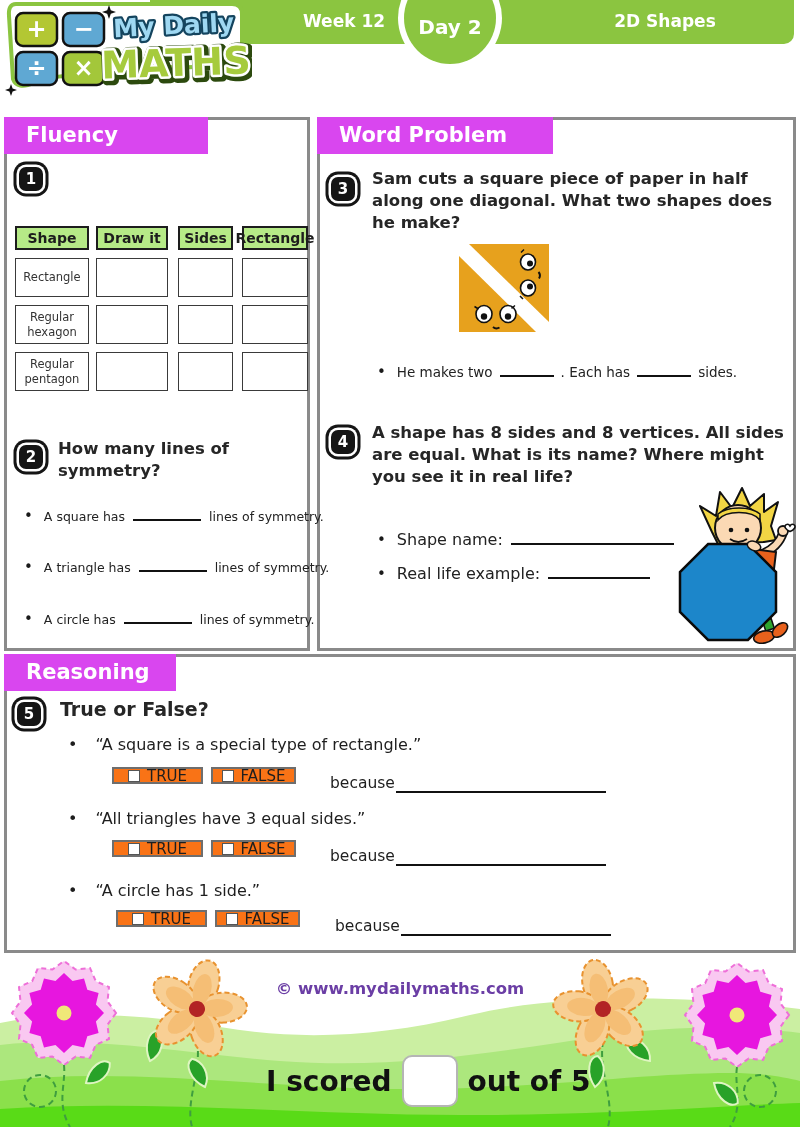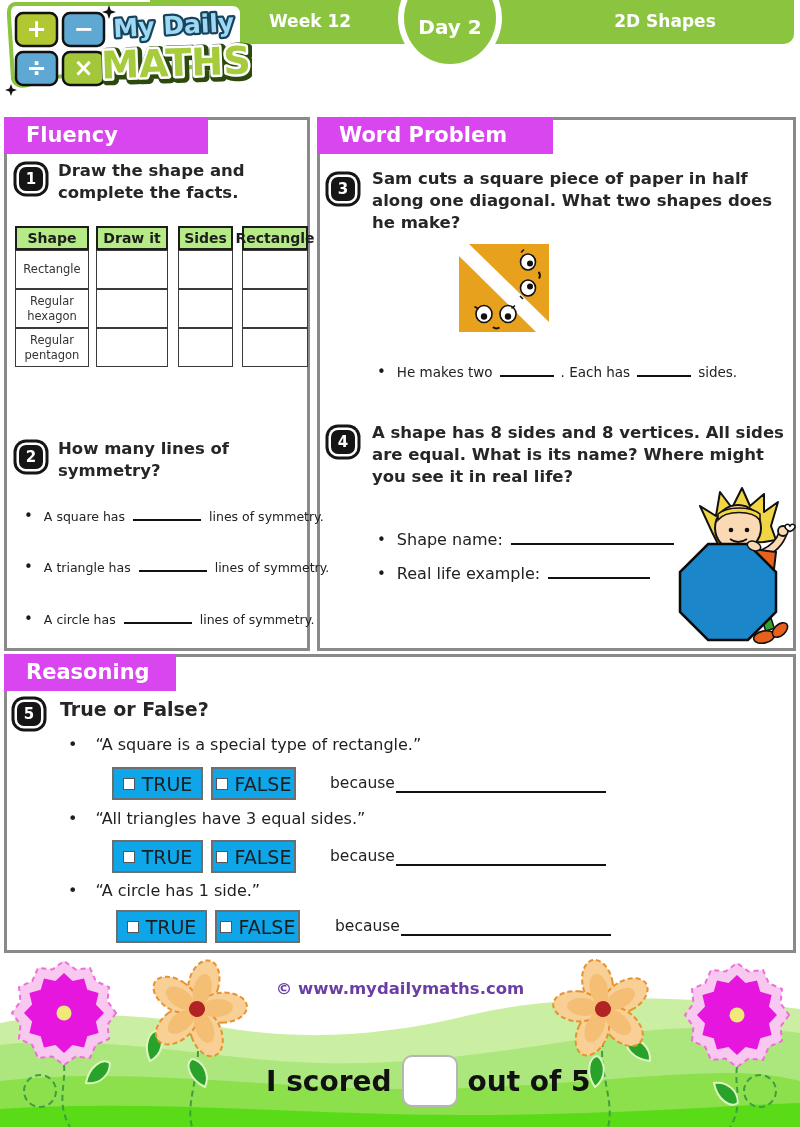--- a/index.html
+++ b/index.html
@@ -6,21 +6,21 @@
   .page {
     position:relative; width:800px; height:1127px; overflow:hidden;
     background:#fff; font-family:"DejaVu Sans","Liberation Sans",sans-serif; color:#2a2a2a;
   }
   .abs { position:absolute; }
 
   
   .topbar { position:absolute; left:150px; top:0; width:644px; height:44px;
             background:#8BC540; border-radius:0 0 10px 0; }
   .bar-label { position:absolute; top:11px; color:#fff; font-size:17px; font-weight:bold; text-align:center; }
-  .week { left:240px; width:140px; }
+  .week { left:240px; width:140px;padding-left:34px; }
   .topic { left:578px; width:174px; }
   .day-ring  { position:absolute; left:398px; top:-34px; width:104px; height:104px; border-radius:50%; background:#fff; }
   .day-circle{ position:absolute; left:404px; top:-28px; width:92px;  height:92px;  border-radius:50%; background:#8BC540; }
   .day-label { position:absolute; left:400px; top:15px; width:100px; text-align:center;
                color:#fff; font-size:20px; font-weight:bold; }
   .logo { position:absolute; left:2px; top:0; }
 
   
   .panel { position:absolute; background:#fff; border:3px solid #8a8a8a; box-sizing:border-box; }
   .left-panel   { left:4px;   top:117px; width:306px; height:534px; }
@@ -33,42 +33,42 @@
   .wp-banner        { left:317px; top:117px; width:236px; }
   .reasoning-banner { left:4px;   top:654px; width:172px; }
 
   .qbadge { position:absolute; width:24px; height:24px; border-radius:7px; background:#151515;
             color:#fff; font-weight:bold; font-size:15px; display:flex; align-items:center; justify-content:center;
             box-shadow:0 0 0 2.5px #fff, 0 0 0 5.5px #151515; }
   .qtext { position:absolute; font-size:16.5px; font-weight:600; line-height:1.33; color:#262626; }
 
   
   .ftable { position:absolute; left:15px; top:226px; }
-  .frow { display:flex; }
+  .frow { display:flex; margin-bottom:8px; }
   .fcell { box-sizing:border-box; background:#fff; display:flex; align-items:center; justify-content:center; text-align:center; }
   .c1 { width:74px; } .c2 { width:72px; margin-left:7px; } .c3 { width:55px; margin-left:10px; } .c4 { width:66px; margin-left:9px; }
   .hcell { height:24px; background:#B6EA87; border:2px solid #1d1d1d; font-size:14px; font-weight:bold; color:#1d1d1d; }
   .bcell { height:39px; border:1.5px solid #3a3a3a; font-size:11.5px; line-height:1.25; color:#333; }
 
   
   .bullet-row { position:absolute; display:flex; align-items:baseline; white-space:nowrap; }
   .dot::before { content:"•"; font-size:15px; margin-right:11px; color:#1a1a1a; }
   .blank { display:inline-block; border-bottom:2px solid #111; height:13px; }
   .sym { left:24px; font-size:12.5px; color:#222; }
   .sym .blank { width:68px; margin:0 8px; }
 
   .ans3 { left:377px; font-size:13.5px; color:#222; }
   .ans3 .blank { width:54px; margin:0 7px; }
   .q4b { left:377px; font-size:16px; color:#222; }
 
   
   .statement { position:absolute; left:68px; font-size:16px; color:#1e1e1e; white-space:nowrap; }
   .statement::before { content:"•"; margin-right:18px; }
-  .tfbox { position:absolute; height:33px; border:2px solid #6e6e6e; background:#0ea5e9; box-sizing:border-box;
-           display:flex; align-items:center; justify-content:center; gap:7px; font-size:19px; color:#1e1e1e; }
+  .tfbox { position:absolute; height:17px; border:2px solid #6e6e6e; background:#f97316; box-sizing:border-box;
+           display:flex; align-items:center; justify-content:center; gap:7px; font-size:15px; color:#1e1e1e; }
   .cb { width:10px; height:10px; border:1.5px solid #555; background:#fff; }
   .because { position:absolute; font-size:15.5px; color:#1e1e1e; }
   .bline { position:absolute; border-bottom:2.5px solid #111; }
 
   
   .footer { position:absolute; left:0; top:953px; width:800px; height:174px; overflow:hidden; }
   .url-row { position:absolute; top:26px; width:100%; text-align:center; color:#6B3EA5; font-weight:bold; font-size:16.5px; }
   .score-row { position:absolute; left:266px; top:102px; display:flex; align-items:center; gap:10px;
                font-size:28px; font-weight:bold; color:#111; }
   .score-box { width:56px; height:52px; background:#fff; border:2.5px solid #b5b5b5; border-radius:10px; box-sizing:border-box; }
@@ -113,21 +113,20 @@
 
   <div class="panel left-panel"></div>
   <div class="panel right-panel"></div>
   <div class="panel bottom-panel"></div>
 
   <div class="banner fluency-banner">Fluency</div>
   <div class="banner wp-banner">Word Problem</div>
   <div class="banner reasoning-banner">Reasoning</div>
 
   <div class="qbadge" style="left:19px; top:167px;">1</div>
-  <div class="qtext" style="left:58px; top:160px; width:240px;">Draw the shape and complete the facts.</div>
 
   <div class="ftable">
     <div class="frow">
       <div class="fcell hcell c1">Shape</div>
       <div class="fcell hcell c2">Draw it</div>
       <div class="fcell hcell c3">Sides</div>
       <div class="fcell hcell c4">Rectangle</div>
     </div>
     <div class="frow">
       <div class="fcell bcell c1">Rectangle</div>

